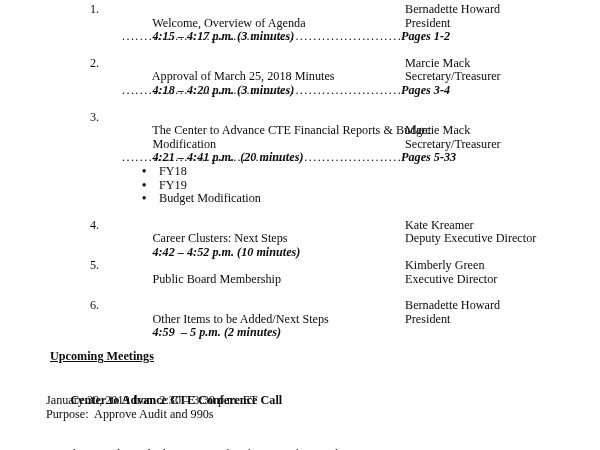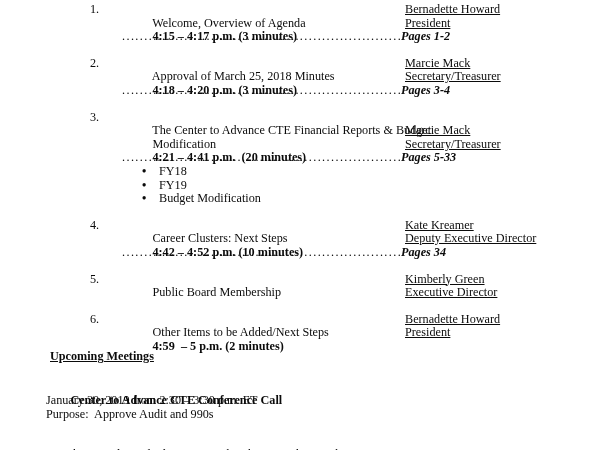--- a/index.html
+++ b/index.html
@@ -9,22 +9,22 @@
     font-family:"Liberation Serif","DejaVu Serif",serif;
     font-size:12.2px;line-height:13.6px;
     filter:blur(0.25px);
   }
   .agenda{position:absolute;left:90px;top:3px;width:485px;}
   .item{display:flex;margin-bottom:13px;}
   .num{width:32px;flex:0 0 32px;}
   .ibody{flex:1;position:relative;}
   .line{position:relative;height:13.6px;white-space:pre;}
   .lt{white-space:pre;}
-  .rt{position:absolute;left:283px;top:0;white-space:pre;text-decoration:underline;}
-  .time{font-weight:bold;text-align:right;}
+  .rt{position:absolute;left:283px;top:0;white-space:pre;}
+  .time{font-style:italic;font-weight:bold;text-align:right;}
   .dotline{display:flex;align-items:center;}
   .leader{flex:0 0 279px;max-width:279px;overflow:hidden;white-space:nowrap;letter-spacing:1.4px;}
   .leader::before{content:".............................................................................................................................................................";}
   .pages{font-style:italic;font-weight:bold;white-space:pre;}
   .bline{position:relative;padding-left:37px;height:13.6px;white-space:pre;}
   .bline::before{content:"\2022";position:absolute;left:20px;font-weight:bold;}
   .upcoming{position:absolute;left:46px;top:346px;width:520px;}
   .uhead{font-size:inherit;font-weight:bold;text-decoration:underline;margin:4px;line-height:13.6px;}
   .meeting{margin-top:17px;}
   .meeting + .meeting{margin-top:13px;}
@@ -104,24 +104,20 @@
       <div class="num">4.</div>
       <div class="ibody">
         <div class="line">
           <span class="lt">Career Clusters: Next Steps</span>
           <span class="rt">Kate Kreamer</span>
         </div>
         <div class="line">
           <span class="lt time">4:42 – 4:52 p.m. (10 minutes)</span>
           <span class="rt">Deputy Executive Director</span>
         </div>
-        <div class="line dotline">
-          <span class="leader"></span>
-          <span class="pages">Pages 34</span>
-        </div>
       </div>
     </div>
 
     <div class="item">
       <div class="num">5.</div>
       <div class="ibody">
         <div class="line">
           <span class="lt">Public Board Membership</span>
           <span class="rt">Kimberly Green</span>
         </div>

